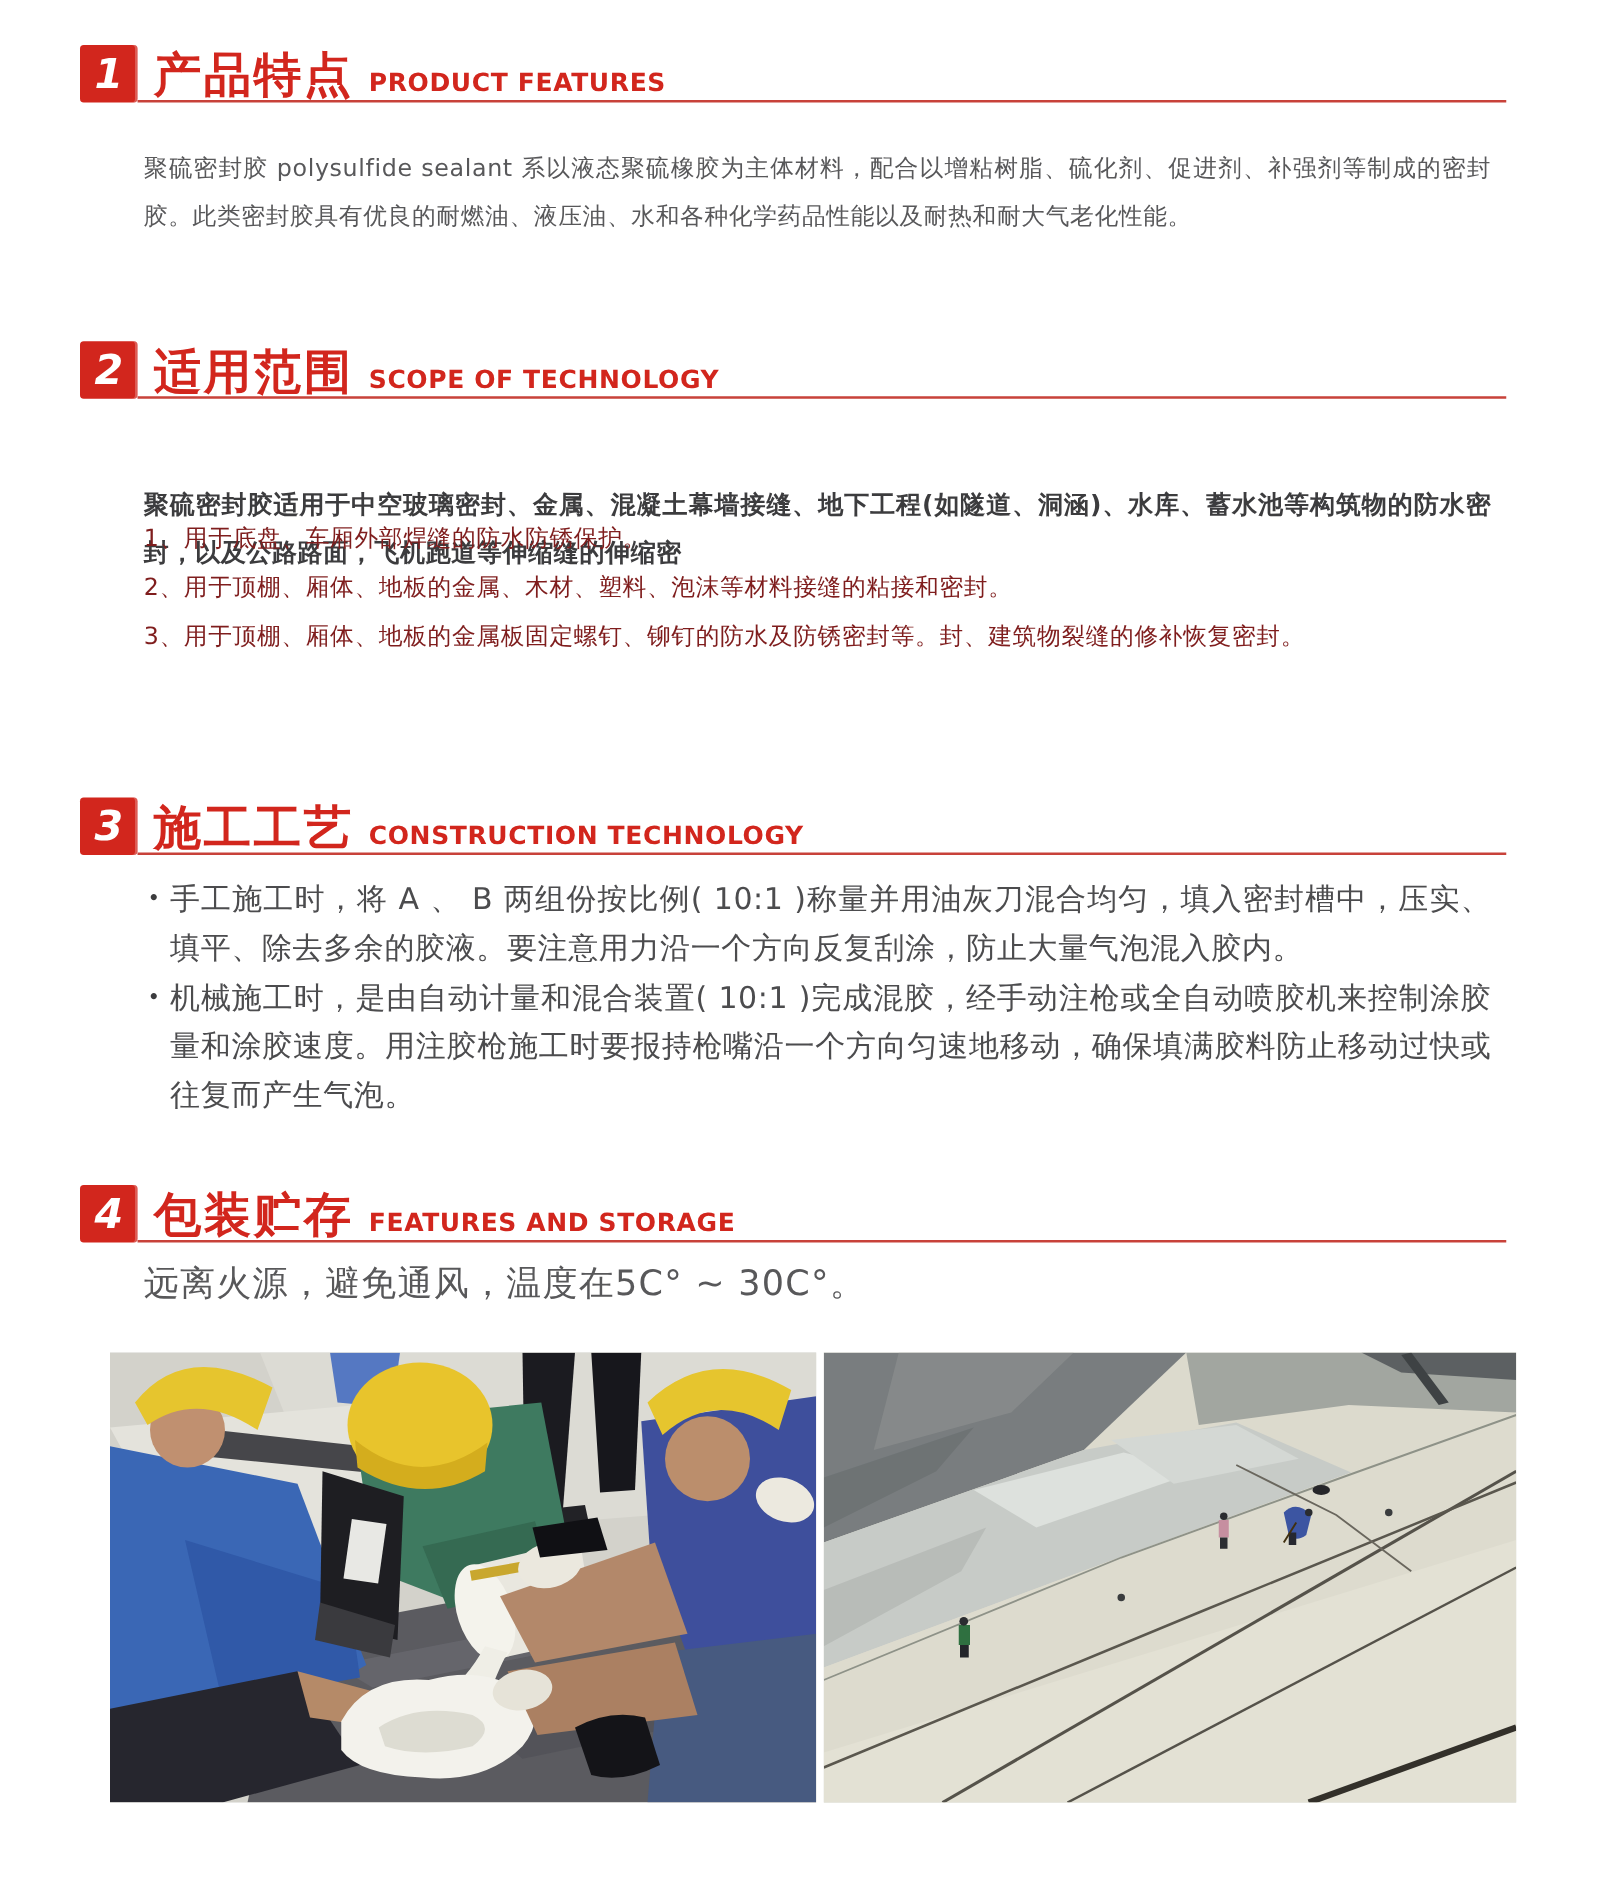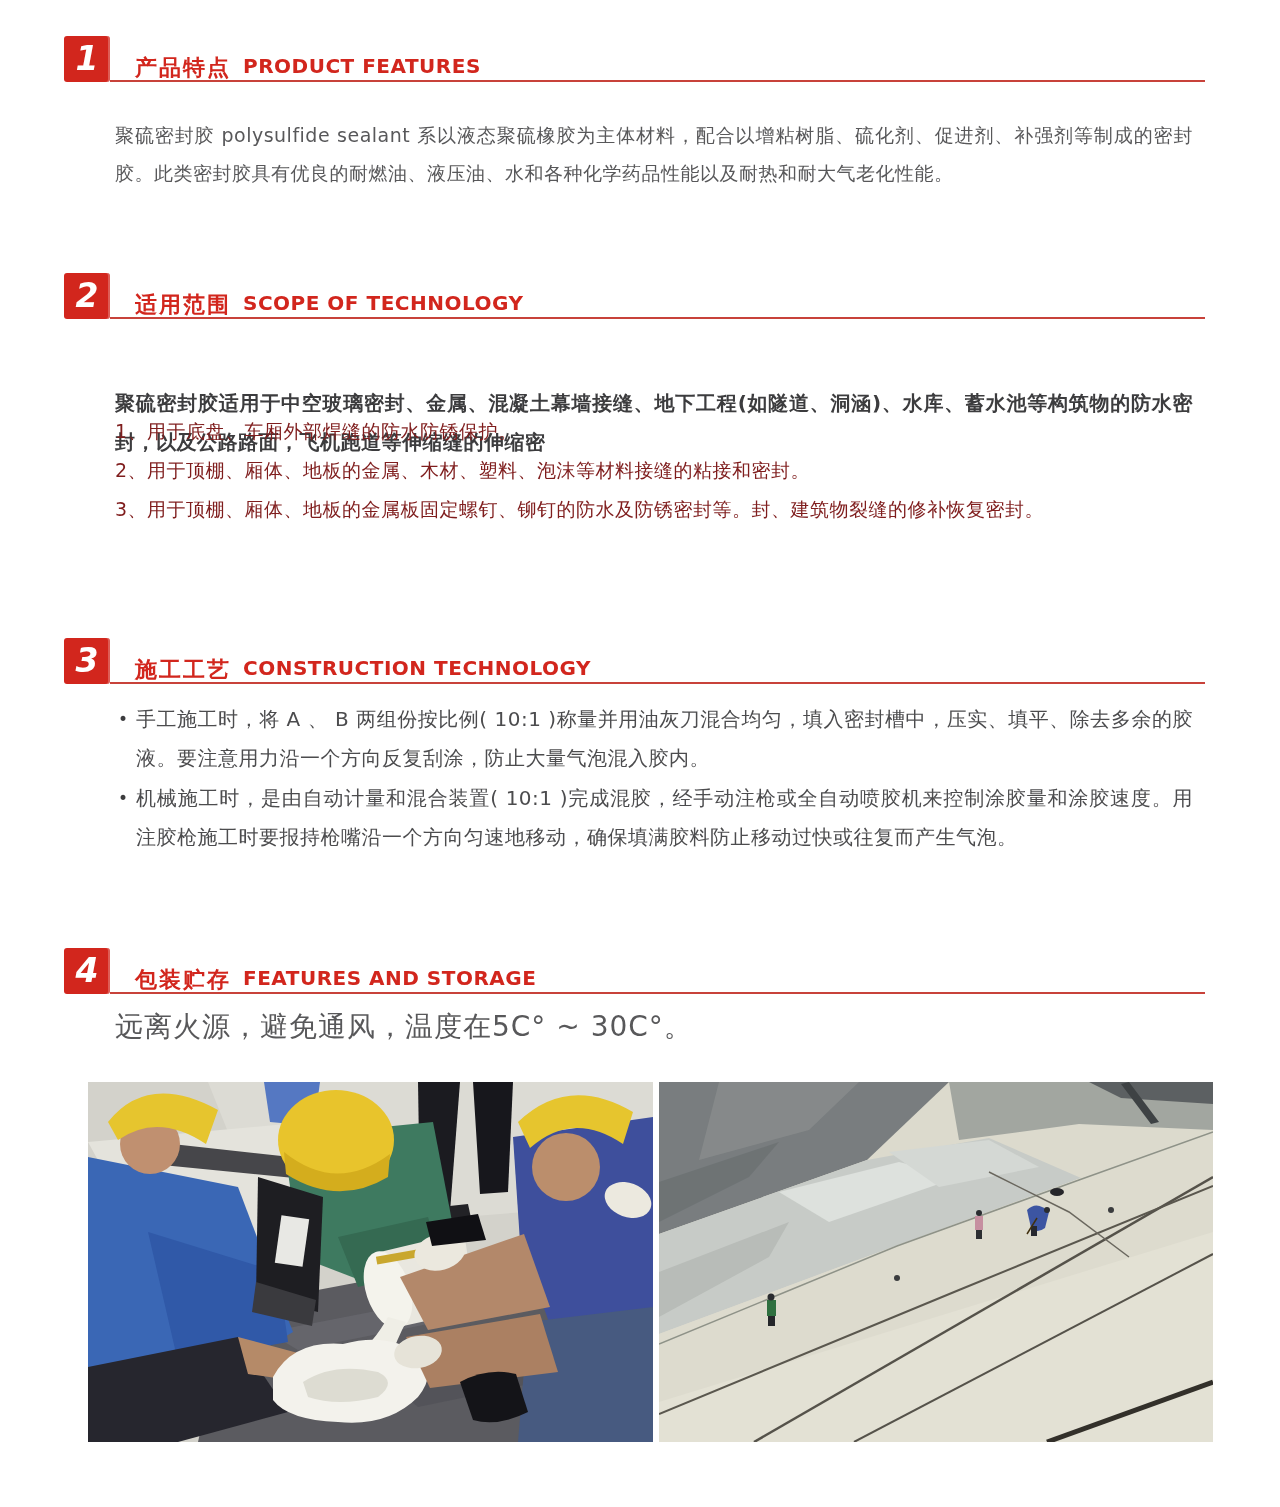--- a/index.html
+++ b/index.html
@@ -6,36 +6,36 @@
   body{font-family:"DejaVu Sans","Liberation Sans",sans-serif;}
   .page{position:relative;width:1280px;height:1507px;background:#ffffff;overflow:hidden;}
 
   
   .hdr{position:absolute;left:64px;width:1141px;height:46px;display:flex;align-items:stretch;}
   .num-box{flex:0 0 46px;width:46px;height:46px;background:#d2261d;border-radius:3px;
            color:#ffffff;font-weight:bold;font-style:italic;font-size:33px;line-height:46px;
            text-align:center;box-shadow:inset -2px 0 0 rgba(255,255,255,.25);}
   .hdr-right{flex:1;display:flex;align-items:flex-end;gap:12px;padding-left:13px;
              border-bottom:2px solid #c8423a;box-sizing:border-box;}
-  .title-zh{font-size:22px;font-weight:bold;color:#d2261d;line-height:1;letter-spacing:2px;
-            padding-bottom:1px;margin-left:12px;}
+  .title-zh{font-size:38px;font-weight:bold;color:#d2261d;line-height:1;letter-spacing:2px;
+            padding-bottom:1px;}
   .title-en{font-size:20px;font-weight:bold;color:#d2261d;line-height:1;padding-bottom:4px;
             letter-spacing:.5px;}
 
   
   .para{position:absolute;left:115px;width:1078px;font-size:19px;color:#58585a;
         line-height:38px;text-align:justify;letter-spacing:.5px;margin-top:20px;}
   .intro{position:absolute;left:115px;width:1078px;font-size:20px;color:#3c3c3e;
          font-weight:bold;line-height:39px;text-align:justify;letter-spacing:.5px;margin-top:48px;}
   .numlist{position:absolute;left:115px;width:1090px;}
   .numlist .li{font-size:19px;color:#7f1d1d;line-height:30px;margin-bottom:9px;letter-spacing:.5px;}
   .bullets{position:absolute;left:118px;width:1075px;}
   .bullet-row{display:flex;margin-bottom:1px;}
   .bullet-dot{flex:0 0 18px;color:#3c3c3e;font-size:17px;line-height:39px;}
-  .bullet-text{flex:1;font-size:20px;color:#4c4c4e;line-height:39px;text-align:justify;letter-spacing:.5px;}
+  .bullet-text{flex:1;font-size:24px;color:#4c4c4e;line-height:39px;text-align:justify;letter-spacing:.5px;}
   .note{position:absolute;left:115px;font-size:28px;color:#58585a;line-height:30px;letter-spacing:1px;}
 
   
   .photo{position:absolute;top:1082px;height:360px;background:#d6d6d0;overflow:hidden;}
   .photo svg{display:block;}
   .photo-left{left:88px;width:565px;}
   .photo-right{left:659px;width:554px;}
 </style>
 </head>
 <body>

